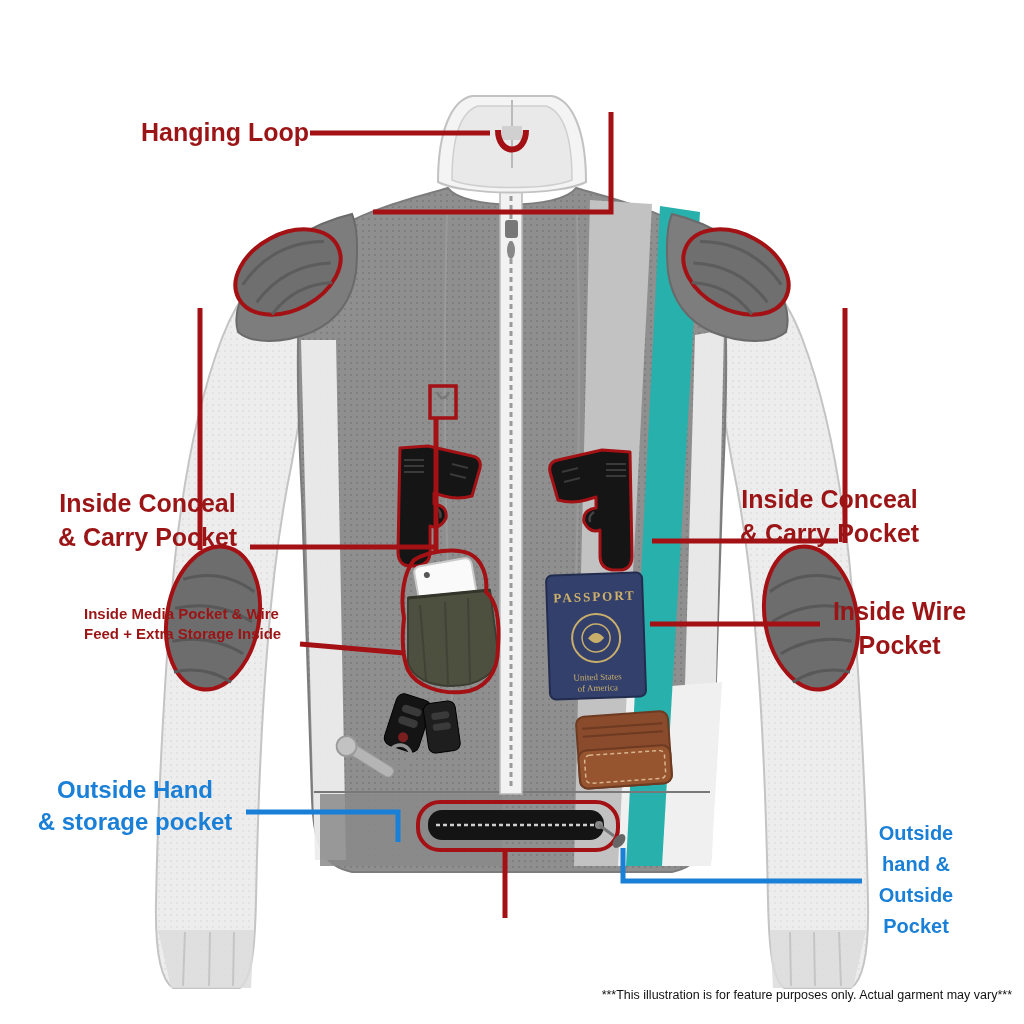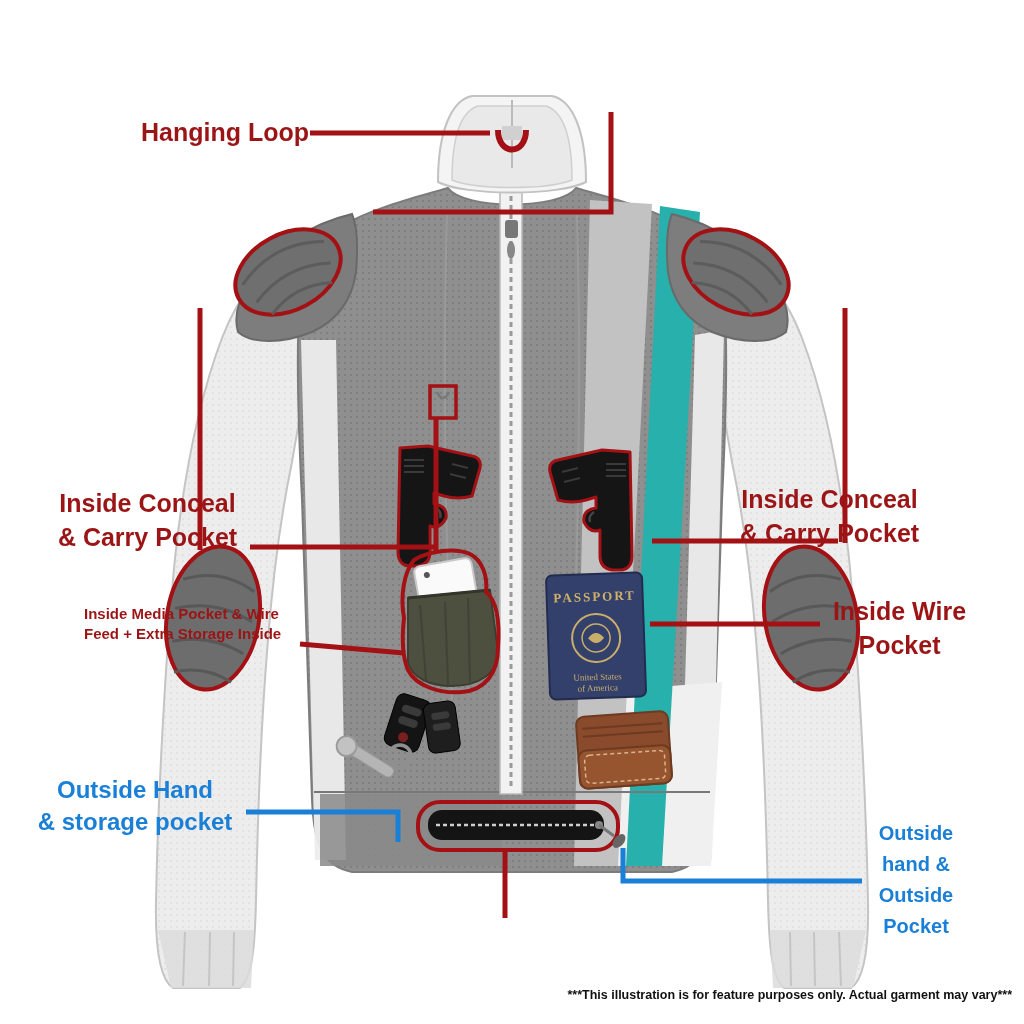--- a/index.html
+++ b/index.html
@@ -17,21 +17,21 @@
   svg.jacket{position:absolute;left:0;top:0;}
   .lbl{position:absolute;font-weight:bold;color:var(--label-red);white-space:nowrap;}
   .lbl.blue{color:var(--label-blue);}
   .center{text-align:center;}
   .callout{fill:none;stroke-width:5;}
   .stroke-red{stroke:var(--line-red);}
   .stroke-blue{stroke:var(--line-blue);}
   .fill-teal{fill:var(--teal);}
   .footer{
     position:absolute;right:12px;top:988px;width:560px;text-align:right;
-    font-size:12.5px;font-weight:bold;color:#111;white-space:nowrap;
+    font-size:12.5px;font-weight:normal;color:#111;white-space:nowrap;
   }
 </style>
 </head>
 <body>
 
 <div class="stage">
 
   <svg class="jacket" width="1024" height="1024" viewBox="0 0 1024 1024">
     <defs>
       <pattern id="mesh" width="6" height="6" patternUnits="userSpaceOnUse">

